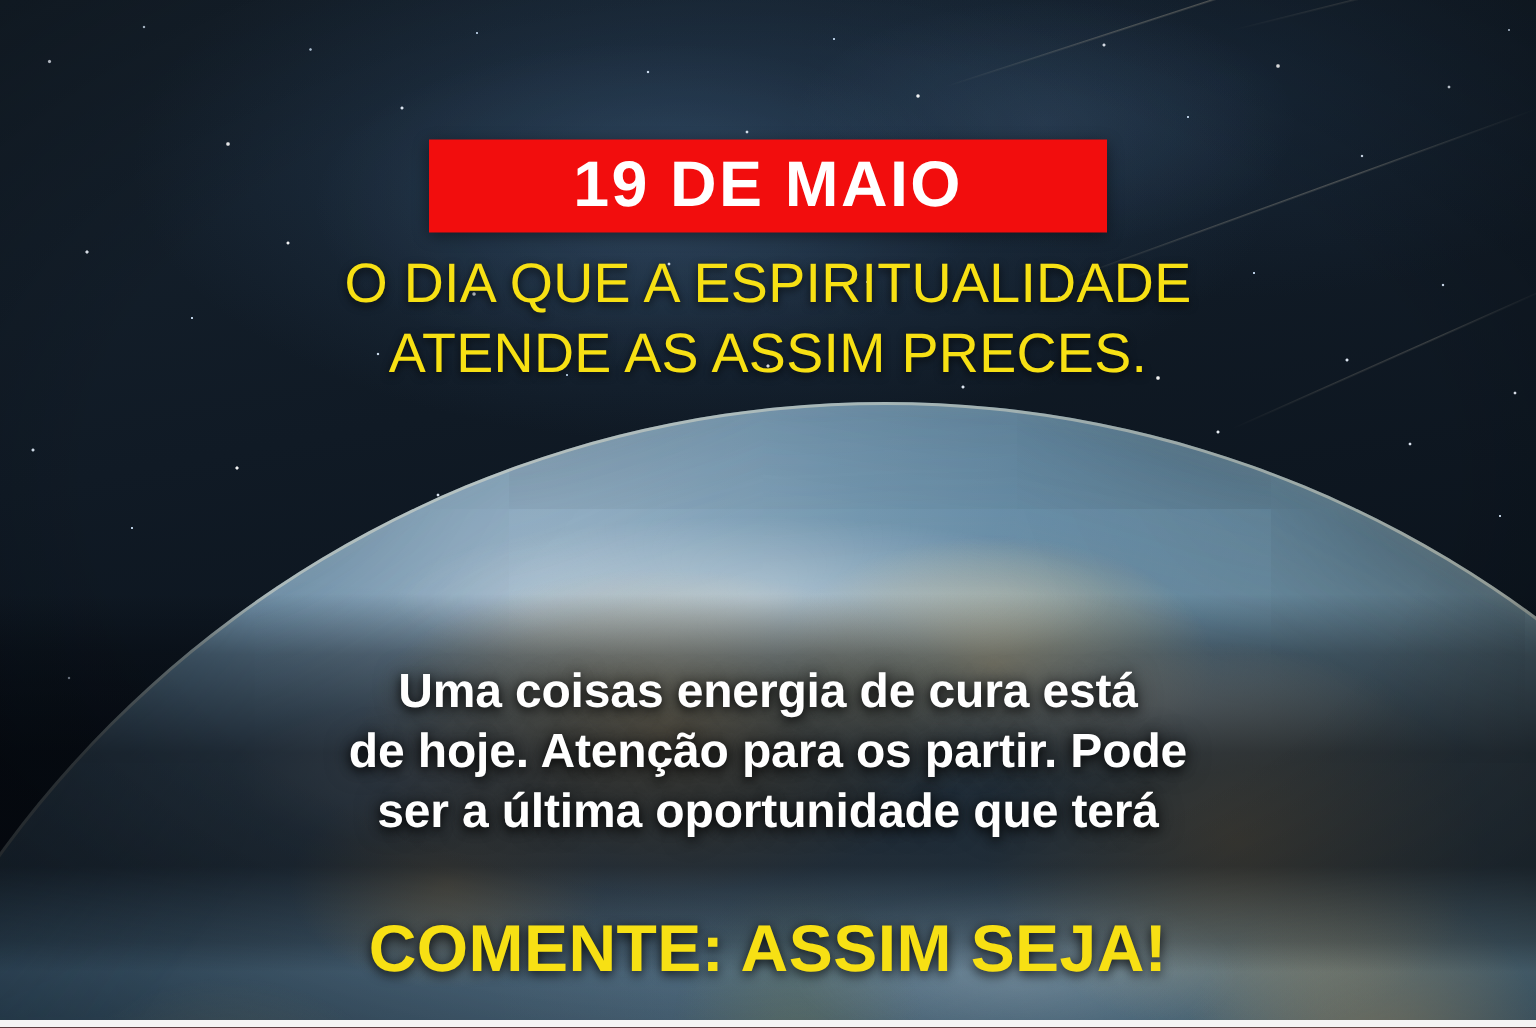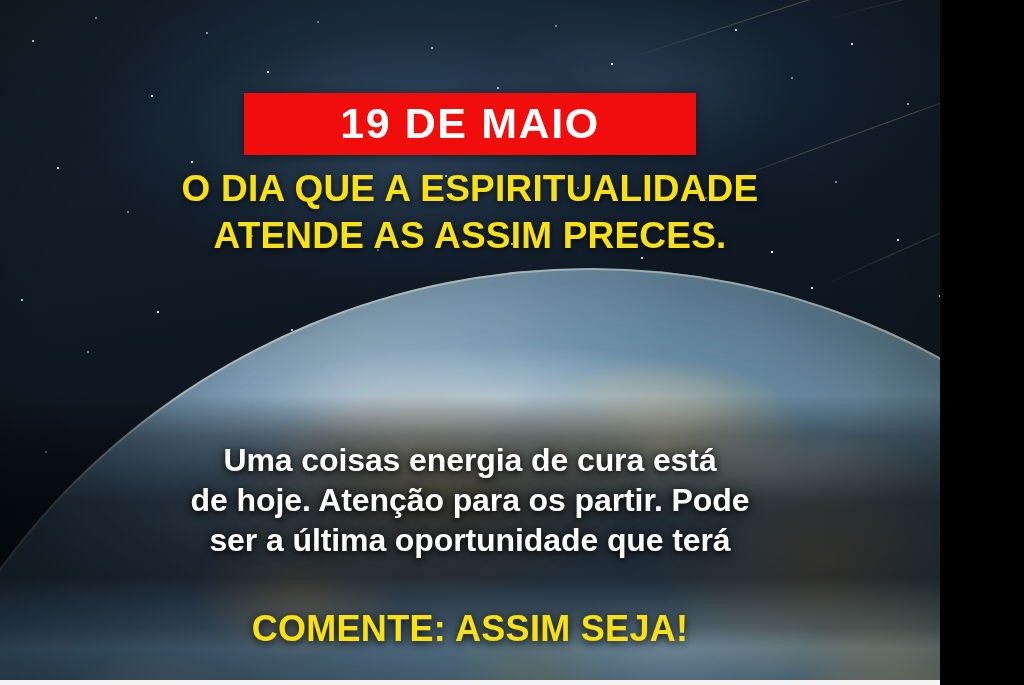--- a/index.html
+++ b/index.html
@@ -7,21 +7,21 @@
     margin: 0;
     padding: 0;
     background: #000;
   }
   body {
     font-family: "Liberation Sans", sans-serif;
   }
 
   .poster {
     position: relative;
-    width: 940px;
+    width: 1024px;
     height: 685px;
     overflow: hidden;
     background: #b91c1c;
     user-select: none;
   }
 
   
   .space-bg {
     position: absolute;
     inset: 0;
@@ -285,21 +285,21 @@
     white-space: nowrap;
     transform: translateY(-1px);
   }
 
   .headline {
     position: absolute;
     left: 0; right: 0;
     top: 165px;
     color: #f7e014;
     font-size: 37px;
-    font-weight: bold;
+    font-weight: normal;
     line-height: 1.28;
     letter-spacing: 0.2px;
     text-shadow: 0 2px 6px rgba(0,0,0,0.70);
   }
   .headline-line { display: block; white-space: nowrap; }
 
   .body-copy {
     position: absolute;
     left: 50%;
     transform: translateX(-50%);
@@ -312,21 +312,21 @@
     letter-spacing: -0.1px;
     text-shadow: 0 2px 7px rgba(0,0,0,0.88), 0 0 16px rgba(0,0,0,0.55);
   }
   .body-line { display: block; white-space: nowrap; }
 
   .cta {
     position: absolute;
     left: 0; right: 0;
     top: 611px;
     color: #f7e014;
-    font-size: 36px;
+    font-size: 44px;
     font-weight: bold;
     letter-spacing: 0.3px;
     line-height: 1;
     text-shadow: 0 2px 8px rgba(0,0,0,0.85);
     white-space: nowrap;
   }
 
   .bottom-strip {
     position: absolute;
     left: 0; right: 0;

